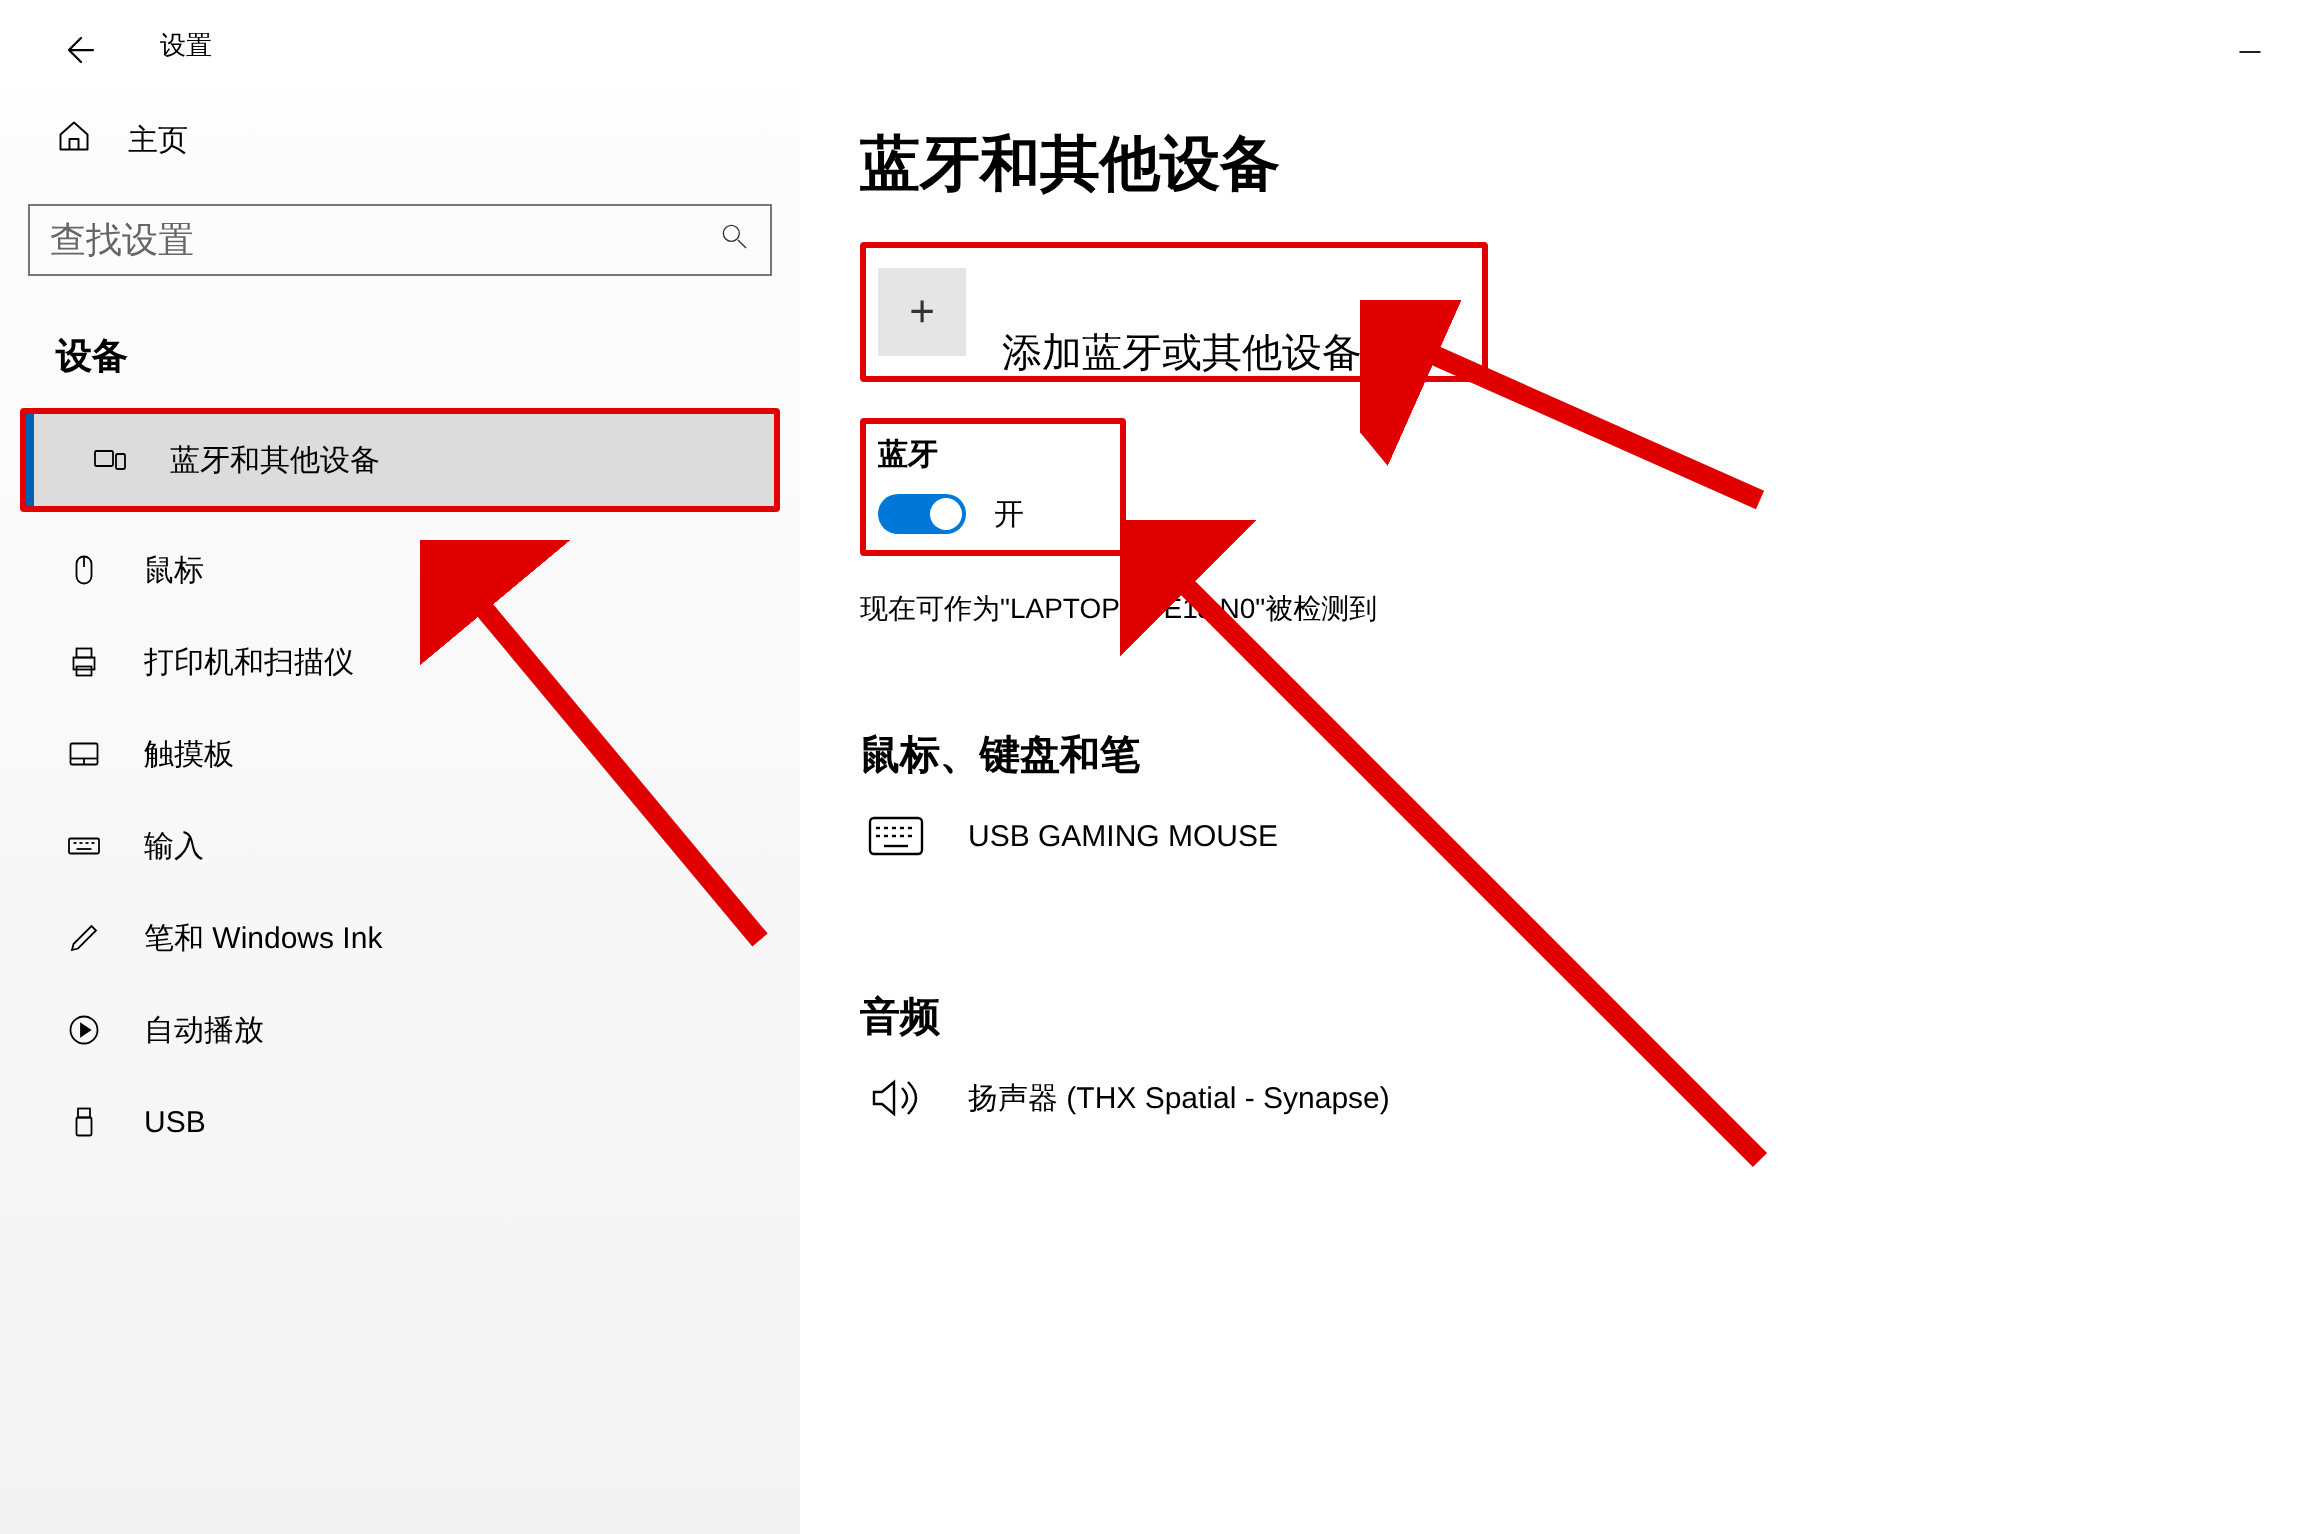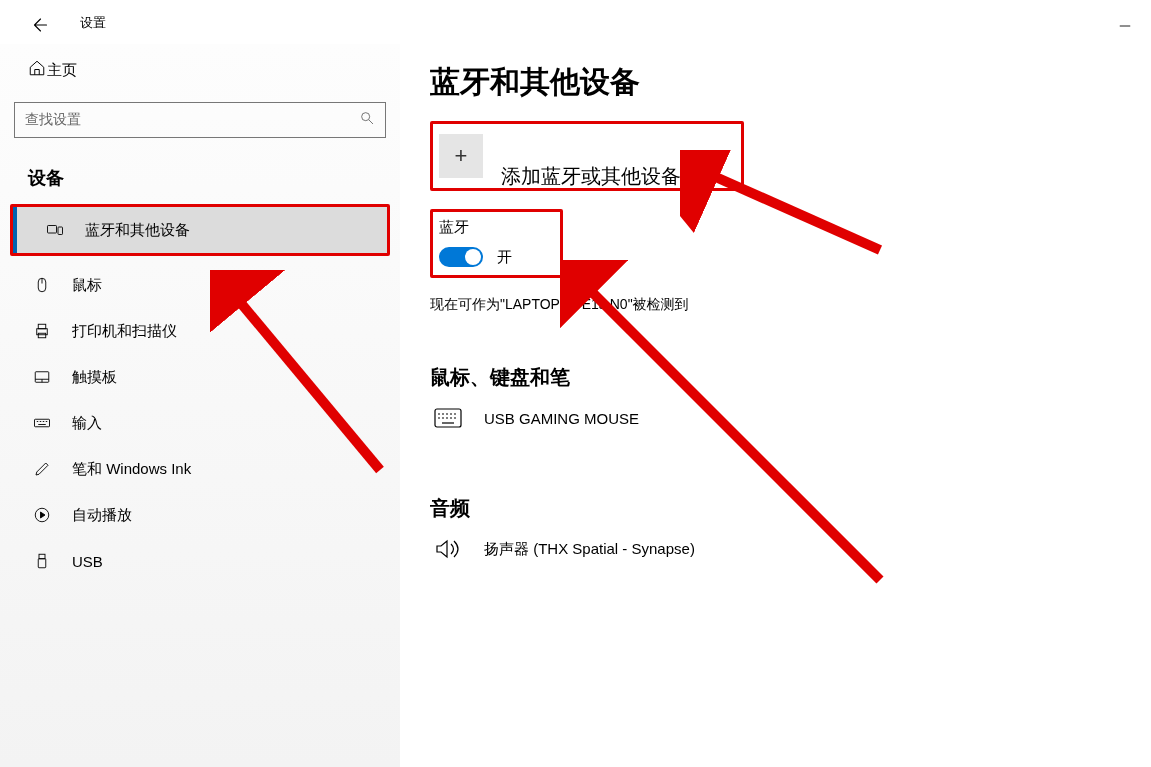--- a/index.html
+++ b/index.html
@@ -7,26 +7,26 @@
   body { width:1151px; height:767px; position:relative; overflow:hidden; }
 
   
   .topbar { position:absolute; top:0; left:0; right:0; height:44px; }
   .back-btn { position:absolute; top:14px; left:28px; width:22px; height:22px; display:flex; align-items:center; justify-content:center; }
   .app-title { position:absolute; top:14px; left:80px; font-size:13px; }
   .minimize-btn { position:absolute; top:14px; right:14px; width:24px; height:24px; display:flex; align-items:center; justify-content:center; }
 
   
   .sidebar { position:absolute; top:44px; left:0; width:400px; bottom:0; background:linear-gradient(180deg,#fdfdfd,#f3f3f3); }
-  .home-row { display:flex; align-items:center; height:52px; padding-left:28px; gap:1px; }
+  .home-row { display:flex; align-items:center; height:52px; padding-left:28px; gap:18px; }
   .home-row .icon svg { width:18px; height:18px; }
   .home-label { font-size:15px; }
 
   .search-box { margin:6px 14px 0 14px; height:36px; border:1px solid #777; display:flex; align-items:center; padding:0 10px; justify-content:space-between; background:transparent; }
-  .search-placeholder { color:#666; font-size:14px; }
+  .search-placeholder { color:#666; font-size:18px; }
   .search-icon svg { width:16px; height:16px; stroke:#333; fill:none; }
 
   .section-title { font-size:18px; font-weight:600; padding:28px 0 8px 28px; }
 
   .nav-item { display:flex; align-items:center; height:46px; padding-left:28px; gap:20px; font-size:15px; border-left:4px solid transparent; cursor:default; }
   .nav-item.selected { background:#dcdcdc; border-left:4px solid #0063B1; }
   .nav-item .icon { width:20px; display:flex; justify-content:center; }
   .nav-item .icon svg { width:18px; height:18px; fill:none; stroke:#000; stroke-width:1.2; }
 
   .red-box { border:3px solid #e00000; border-radius:2px; }
@@ -35,21 +35,21 @@
   
   .main { position:absolute; top:44px; left:430px; right:10px; bottom:0; }
   .page-heading { font-size:30px; font-weight:600; margin:18px 0 18px 0; }
 
   .add-btn-wrap { display:inline-block; padding:8px 60px 8px 6px; }
   .add-btn { display:flex; align-items:center; gap:18px; height:48px; }
   .plus-box { width:44px; height:44px; background:#e5e5e5; display:flex; align-items:center; justify-content:center; font-size:22px; color:#333; }
   .add-label { font-size:20px;margin-top:40px; }
 
   .bt-red { display:inline-block; padding:6px 48px 8px 6px; margin-top:18px; }
-  .sub-heading { font-size:15px; font-weight:400; margin:0 0 10px 0; }
+  .sub-heading { font-size:15px; font-weight:700; margin:0 0 10px 0; }
   .toggle-row { display:flex; align-items:center; gap:14px; }
   .toggle { width:44px; height:20px; border-radius:10px; background:#0078D7; position:relative; }
   .toggle-knob { position:absolute; right:2px; top:2px; width:16px; height:16px; border-radius:50%; background:#fff; }
   .toggle-label { font-size:15px; }
 
   .detect-text { font-size:14px; margin-top:18px; }
 
   .group-heading { font-size:20px; font-weight:600; margin-top:50px; }
 
   .device-row { display:flex; align-items:center; gap:18px; height:54px; }

